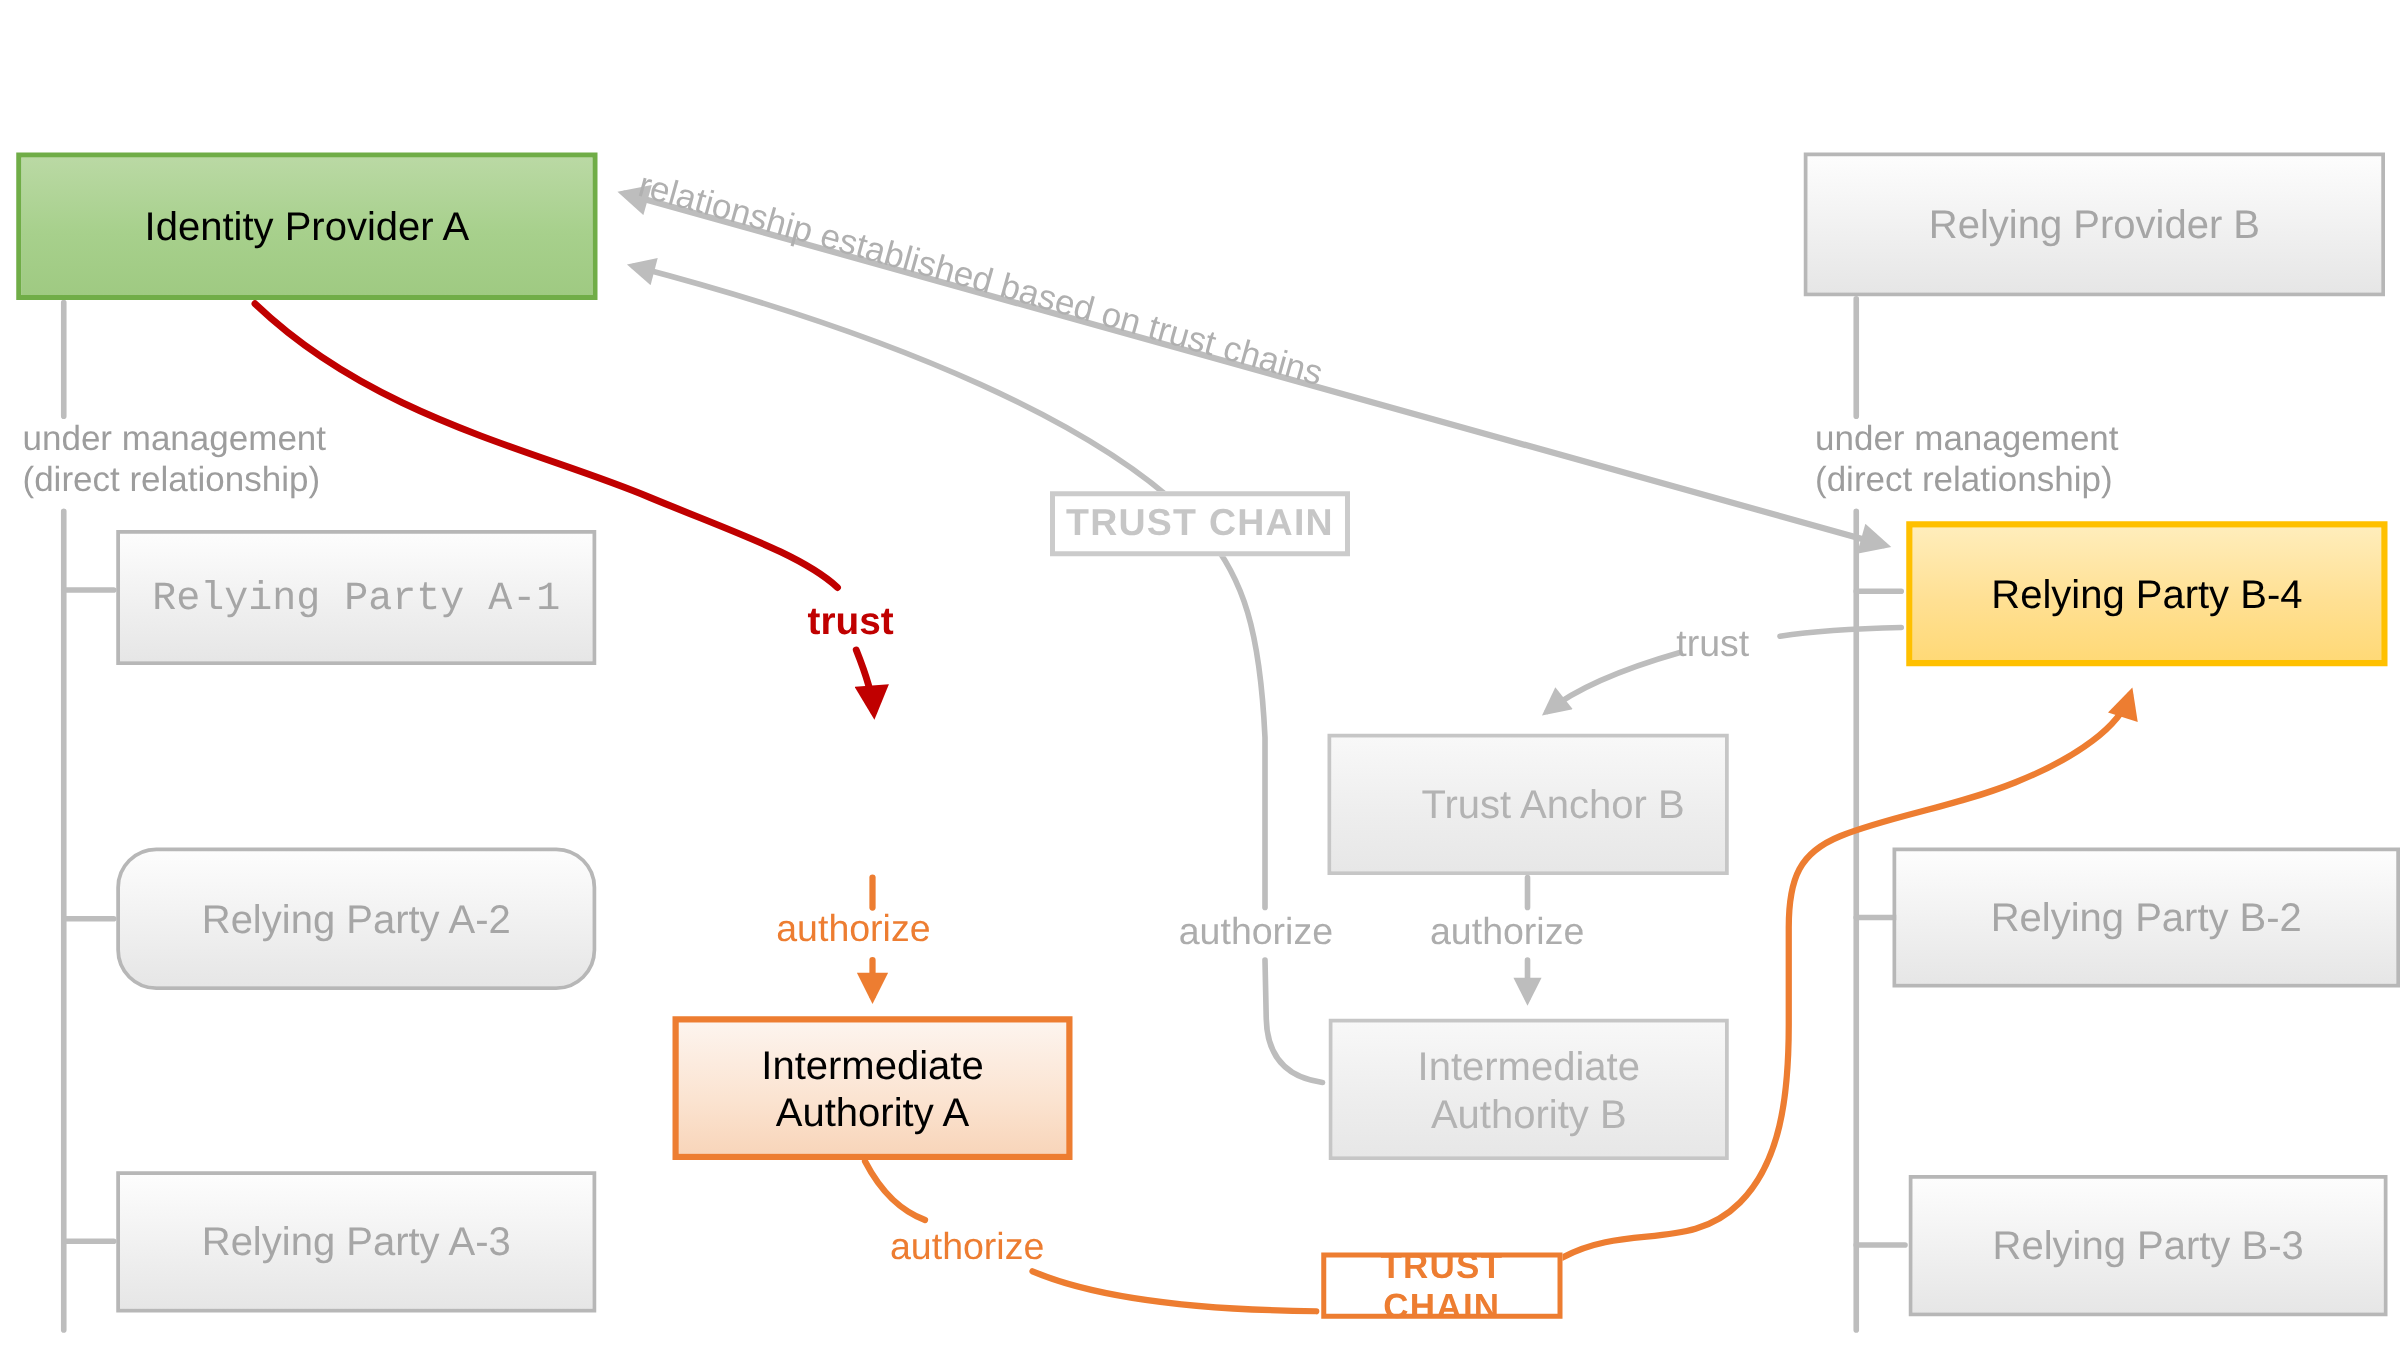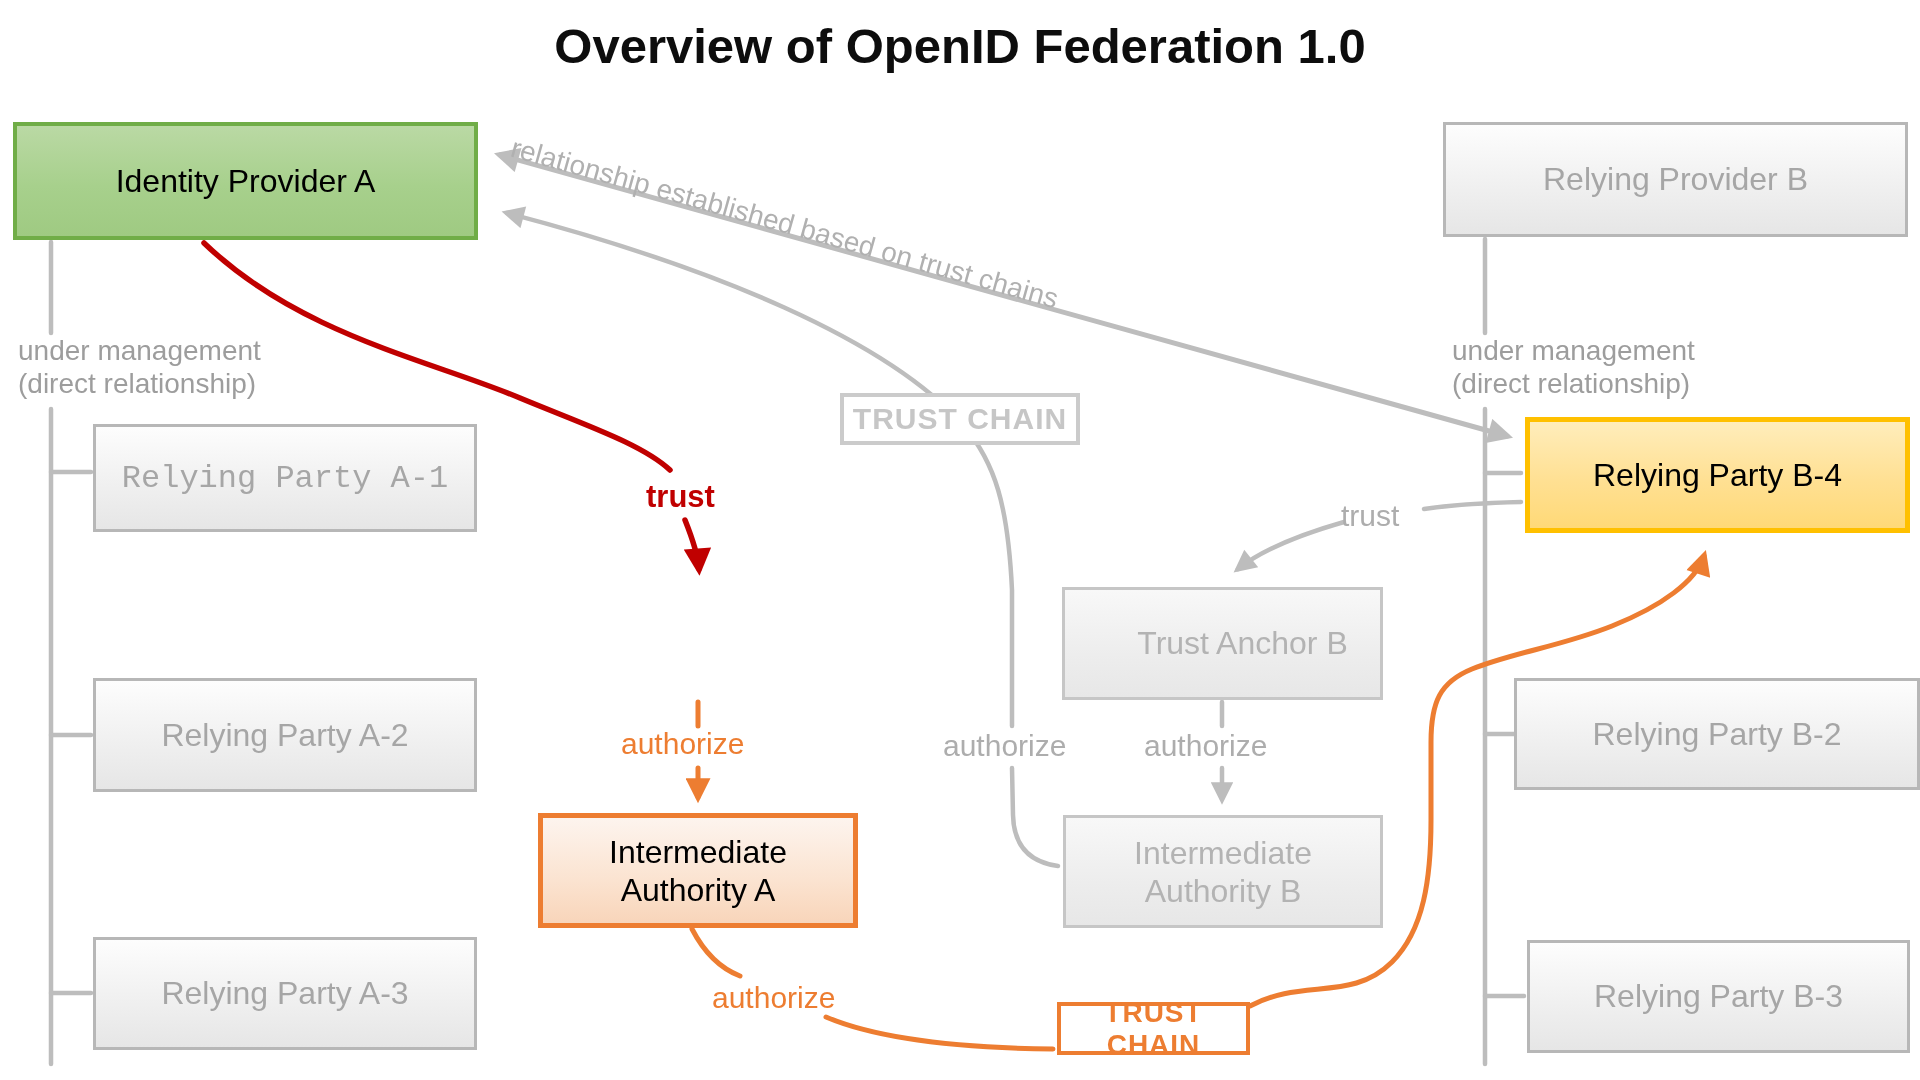--- a/index.html
+++ b/index.html
@@ -67,33 +67,32 @@
 
       <path stroke="#ED7D31" stroke-width="5" d="M698 702 V726"></path>
       <path stroke="#ED7D31" stroke-width="5" marker-end="url(#mo)" d="M698 768 V797"></path>
 
       <path stroke="#ED7D31" stroke-width="5" d="M692 929 C706 956 722 969 740 976"></path>
       <path stroke="#ED7D31" stroke-width="5" d="M826 1017 C880 1040 965 1048 1053 1049"></path>
       <path stroke="#ED7D31" stroke-width="5" marker-end="url(#mo)" d="M1250 1006 C1302 978 1352 1002 1392 962 C1424 930 1431 878 1431 820 L1431 742 C1431 702 1440 682 1472 669 C1515 652 1562 646 1612 626 C1662 606 1696 581 1704 556"></path>
     </g>
   </svg>
 
-  <div class="title">Overview of OpenID Federation 1.0</div>
 
   <div class="box green" style="left:13px;top:122px;width:465px;height:118px;">
     <span>Identity Provider A</span>
   </div>
   <div class="lbl mgmt" style="left:18px;top:334px;">
     <div>under management</div>
     <div>(direct relationship)</div>
   </div>
   <div class="box grayb" style="left:93px;top:424px;width:384px;height:108px;font-family:Liberation Mono, monospace;">
     <span>Relying Party A-1</span>
   </div>
-  <div class="box grayb" style="left:93px;top:678px;width:384px;height:114px;">
+  <div class="box grayb" style="left:93px;top:678px;width:384px;height:114px;border-radius:32px;">
     <span>Relying Party A-2</span>
   </div>
   <div class="box grayb" style="left:93px;top:937px;width:384px;height:113px;">
     <span>Relying Party A-3</span>
   </div>
 
   <div class="lbl rtxt" style="left:646px;top:479px;">trust</div>
   <div class="lbl otxt" style="left:621px;top:727px;">authorize</div>
   <div class="box orangeb two" style="left:538px;top:813px;width:320px;height:115px;">
     <span>

